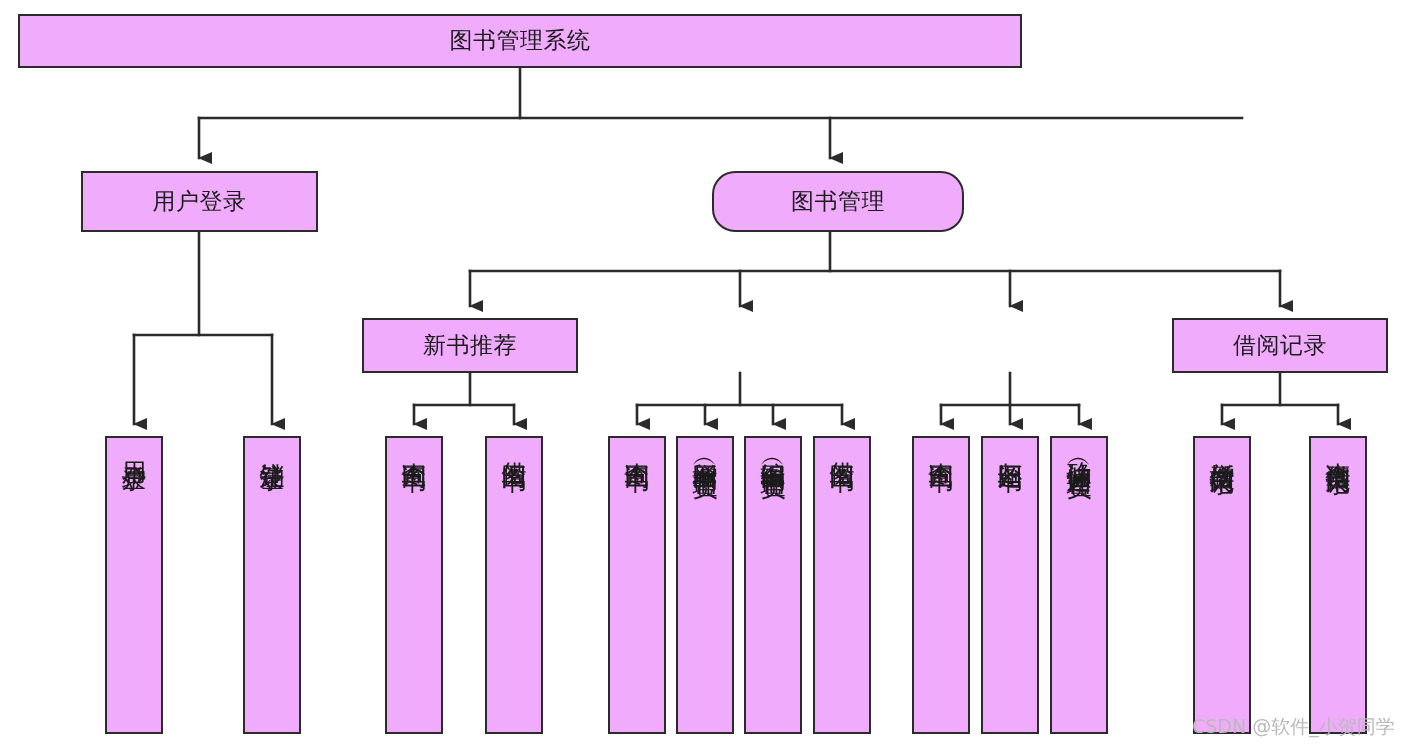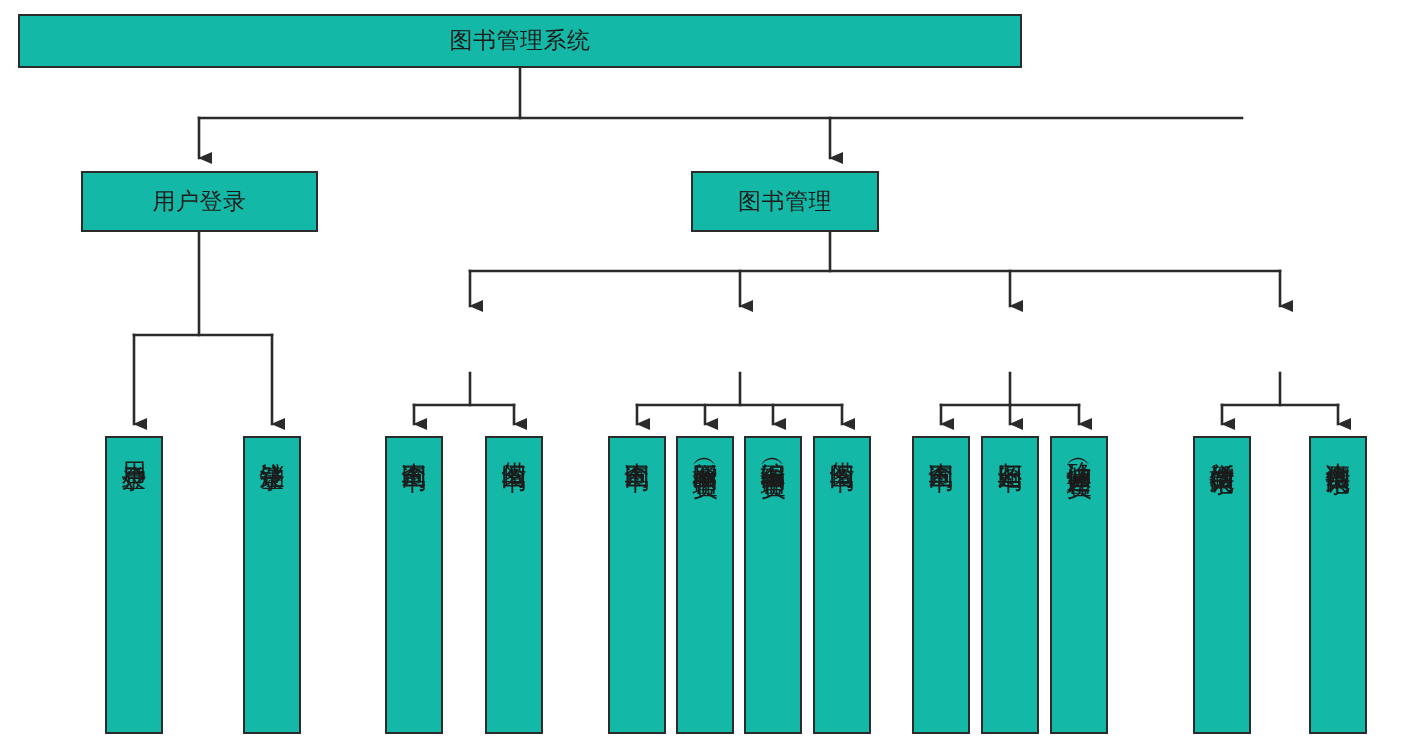--- a/index.html
+++ b/index.html
@@ -22,21 +22,21 @@
     position: absolute;
     left: 0;
     top: 0;
     width: 1405px;
     height: 747px;
     pointer-events: none;
   }
   .node {
     position: absolute;
     box-sizing: border-box;
-    background: #14b8a6;
+    background: #f0abfc;
     border: 2px solid #2b2b2b;
     display: flex;
     align-items: center;
     justify-content: center;
     color: #1b1b1b;
     z-index: 2;
   }
   .node-label {
     display: block;
     text-align: center;
@@ -130,27 +130,33 @@
   </svg>
 
   <div class="node horiz" style="left:18px; top:14px; width:1004px; height:54px;">
     <span class="node-label">图书管理系统</span>
   </div>
 
   <div class="node horiz" style="left:81px; top:171px; width:237px; height:61px;">
     <span class="node-label">用户登录</span>
   </div>
 
-  <div class="node horiz" style="left:691px; top:171px; width:188px; height:61px;">
+  <div class="node horiz" style="left:712px; top:171px; width:252px; height:61px;border-radius:23px;">
     <span class="node-label">图书管理</span>
   </div>
 
-
-
-
+  <div class="node horiz" style="left:362px; top:318px; width:216px; height:55px;">
+    <span class="node-label">新书推荐</span>
+  </div>
+
+
+
+  <div class="node horiz" style="left:1172px; top:318px; width:216px; height:55px;">
+    <span class="node-label">借阅记录</span>
+  </div>
 
   <div class="node vert" style="left:105px; top:436px; width:58px; height:298px;">
     <span class="node-label">用户登录</span>
   </div>
 
   <div class="node vert" style="left:243px; top:436px; width:58px; height:298px;">
     <span class="node-label">注销登录</span>
   </div>
 
   <div class="node vert" style="left:385px; top:436px; width:58px; height:298px;">
@@ -190,14 +196,15 @@
   </div>
 
   <div class="node vert" style="left:1193px; top:436px; width:58px; height:298px;">
     <span class="node-label">新增借阅记录</span>
   </div>
 
   <div class="node vert" style="left:1309px; top:436px; width:58px; height:298px;">
     <span class="node-label">查询借阅记录</span>
   </div>
 
+  <div id="watermark">CSDN @软件_小贺同学</div>
 
 </div>
 
 </body></html>

